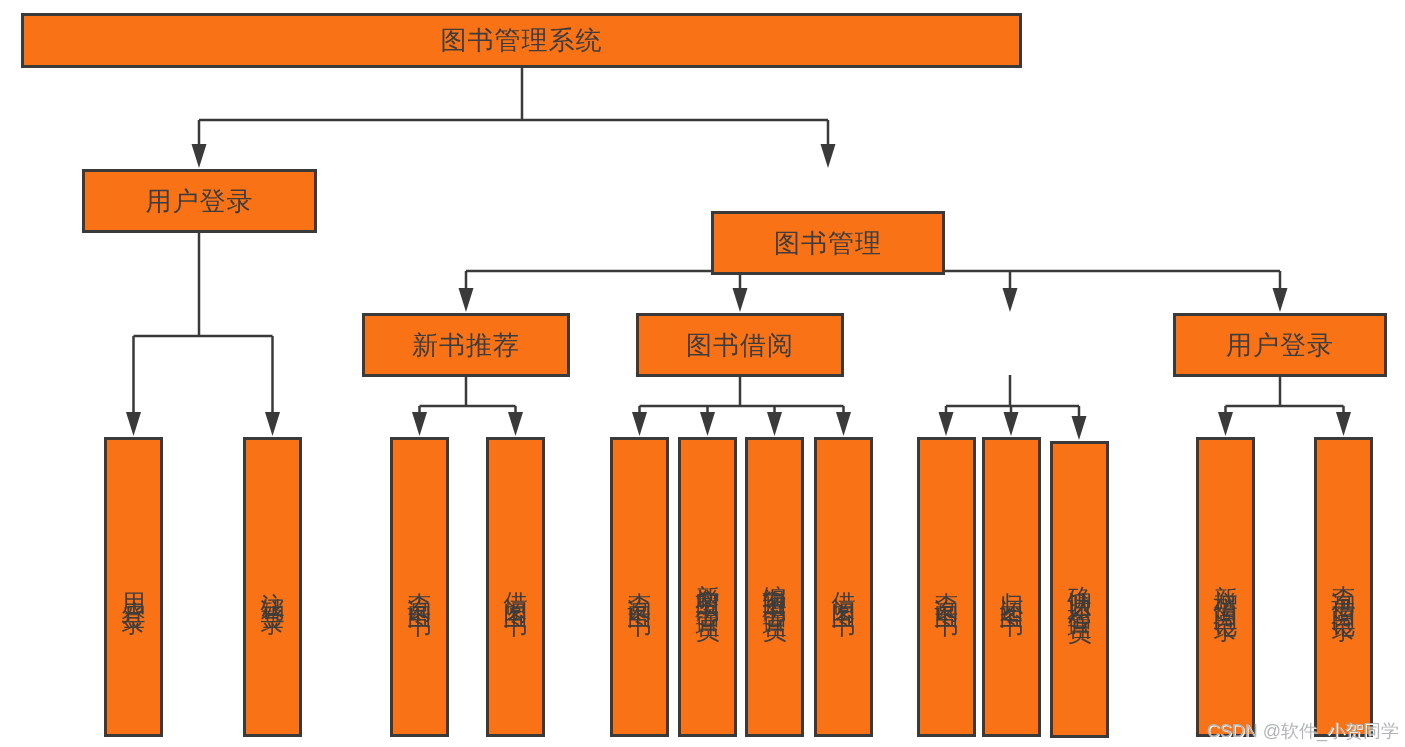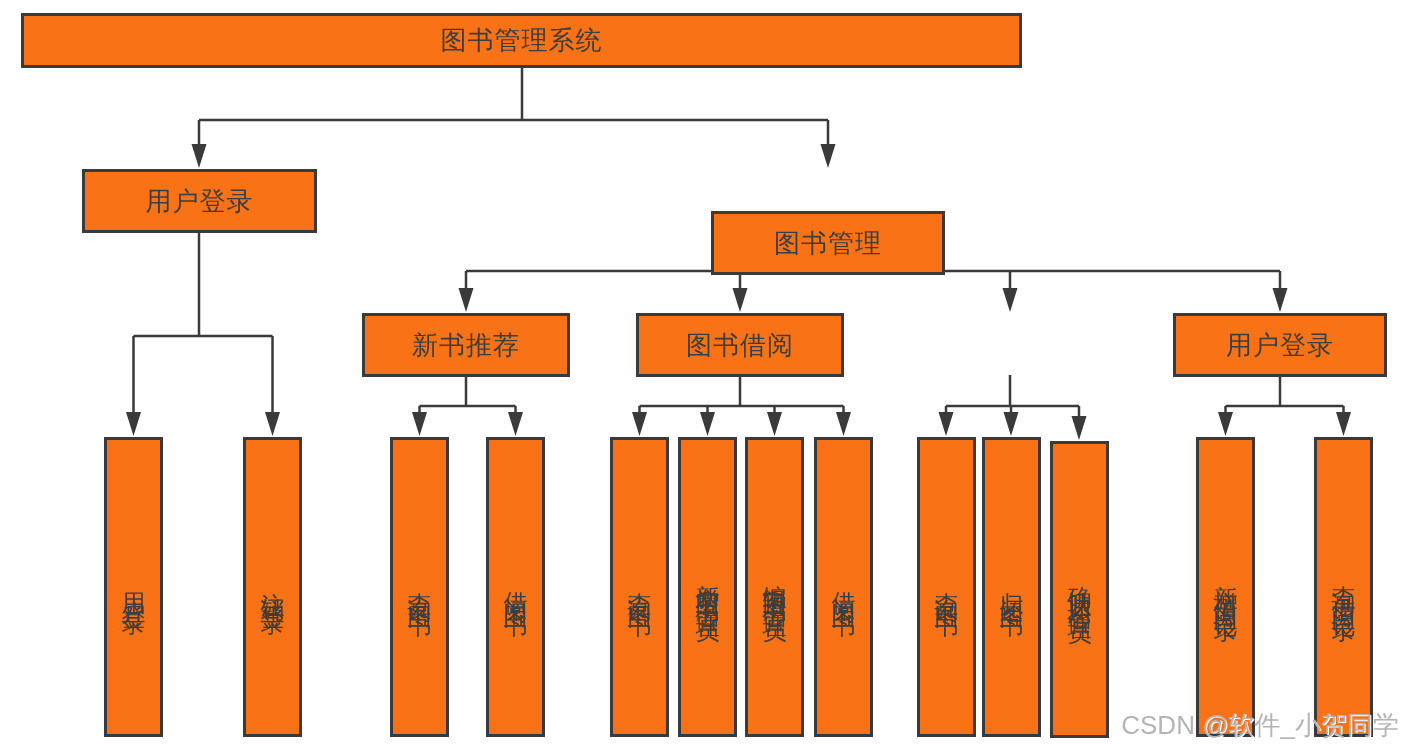--- a/index.html
+++ b/index.html
@@ -57,21 +57,21 @@
   .lf7  { left: 745px; }
   .lf8  { left: 814px; }
   .lf9  { left: 917px; }
   .lf10 { left: 982px; }
   .lf11 { left: 1050px; top: 441px; height: 297px; }
   .lf12 { left: 1196px; }
   .lf13 { left: 1314px; }
   .watermark {
     position: absolute;
     right: 6px; bottom: 4px;
-    font-size: 26px;
+    font-size: 18px;
     color: #b2b4b6;
     text-shadow: 1px 1px 0 #ffffff;
     pointer-events: none;
   }
 </style>
 </head>
 <body>
 
 <div class="stage">
 

